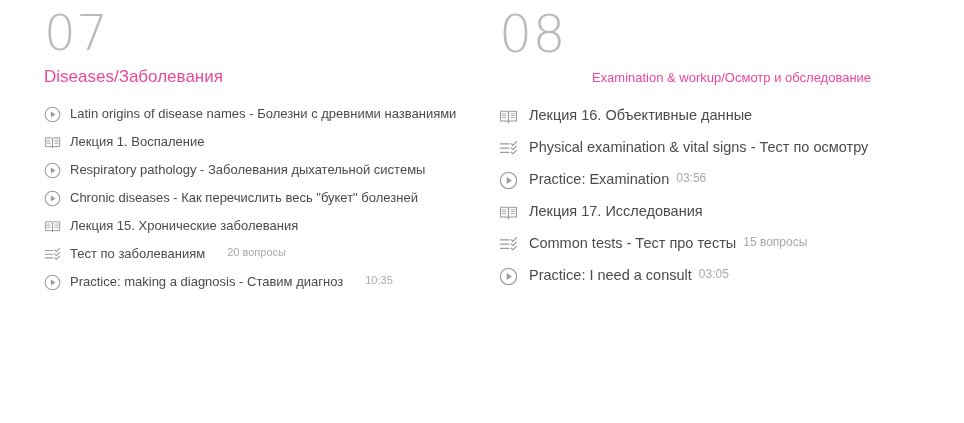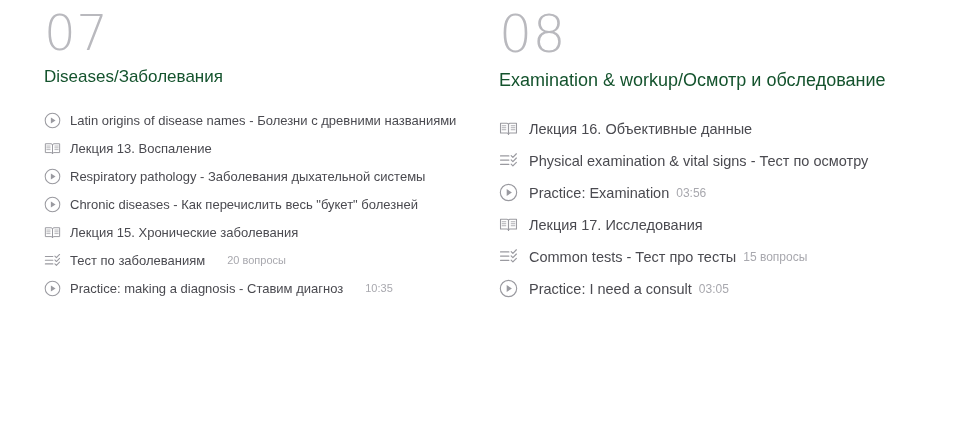--- a/index.html
+++ b/index.html
@@ -41,40 +41,41 @@
   }
   .section-left .section-number {
     font-size: 50px;
     margin-bottom: 9px;
   }
   .section-right .section-number {
     font-size: 52px;
     margin-bottom: 10px;
   }
   .section-title {
-    color: #14532d;
+    color: #ec4899;
     font-weight: 400;
     line-height: 1.2;
   }
   .section-left .section-title {
     font-size: 17px;
     margin-bottom: 19px;
   }
   .section-right .section-title {
-    font-size: 18px;
+    font-size: 13px;
     margin-bottom: 21px;
+    text-align: center;
   }
   .item-list {
     list-style: none;
     margin: 0;
     padding: 0;
   }
   .item {
     display: flex;
-    align-items: center;
+    align-items: flex-start;
   }
   .section-left .item {
     height: 28px;
   }
   .section-right .item {
     height: 32px;
   }
   .item-icon {
     flex: 0 0 auto;
     display: flex;
@@ -148,21 +149,21 @@
               <g stroke="currentColor" stroke-width="0.85" stroke-linecap="round">
                 <path d="M3.3 7.1 H7.2"></path>
                 <path d="M3.3 9.2 H7.2"></path>
                 <path d="M3.3 11.3 H7.2"></path>
                 <path d="M12.8 7.1 H16.7"></path>
                 <path d="M12.8 9.2 H16.7"></path>
                 <path d="M12.8 11.3 H16.7"></path>
               </g>
             </svg>
           </span>
-          <span class="item-label">Лекция 13. Воспаление</span>
+          <span class="item-label">Лекция 1. Воспаление</span>
         </li>
         <li class="item">
           <span class="item-icon">
             <svg viewBox="0 0 20 20">
               <circle cx="10" cy="10" r="8.6" fill="none" stroke="currentColor" stroke-width="1.2"></circle>
               <path d="M8.1 6.4 L13.6 10 L8.1 13.6 Z" fill="currentColor"></path>
             </svg>
           </span>
           <span class="item-label">Respiratory pathology - Заболевания дыхательной системы</span>
         </li>

